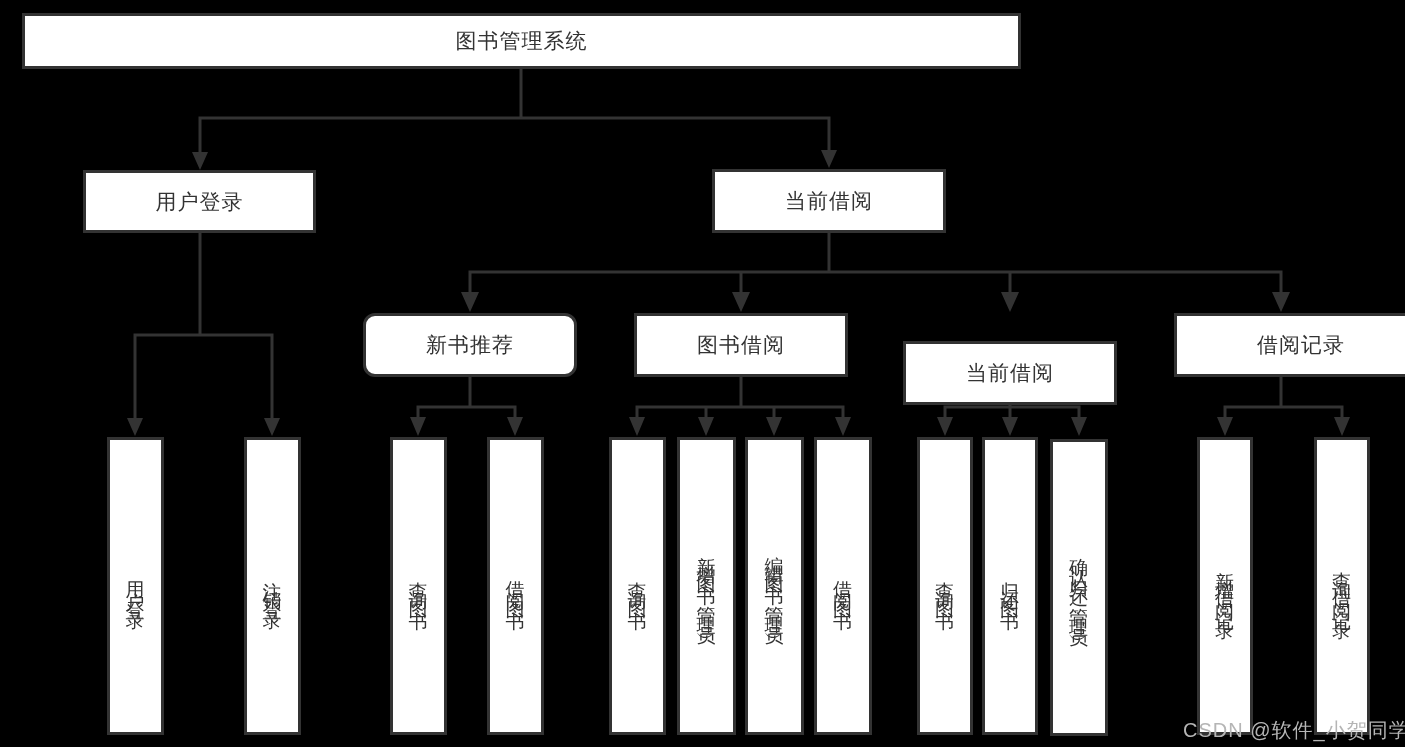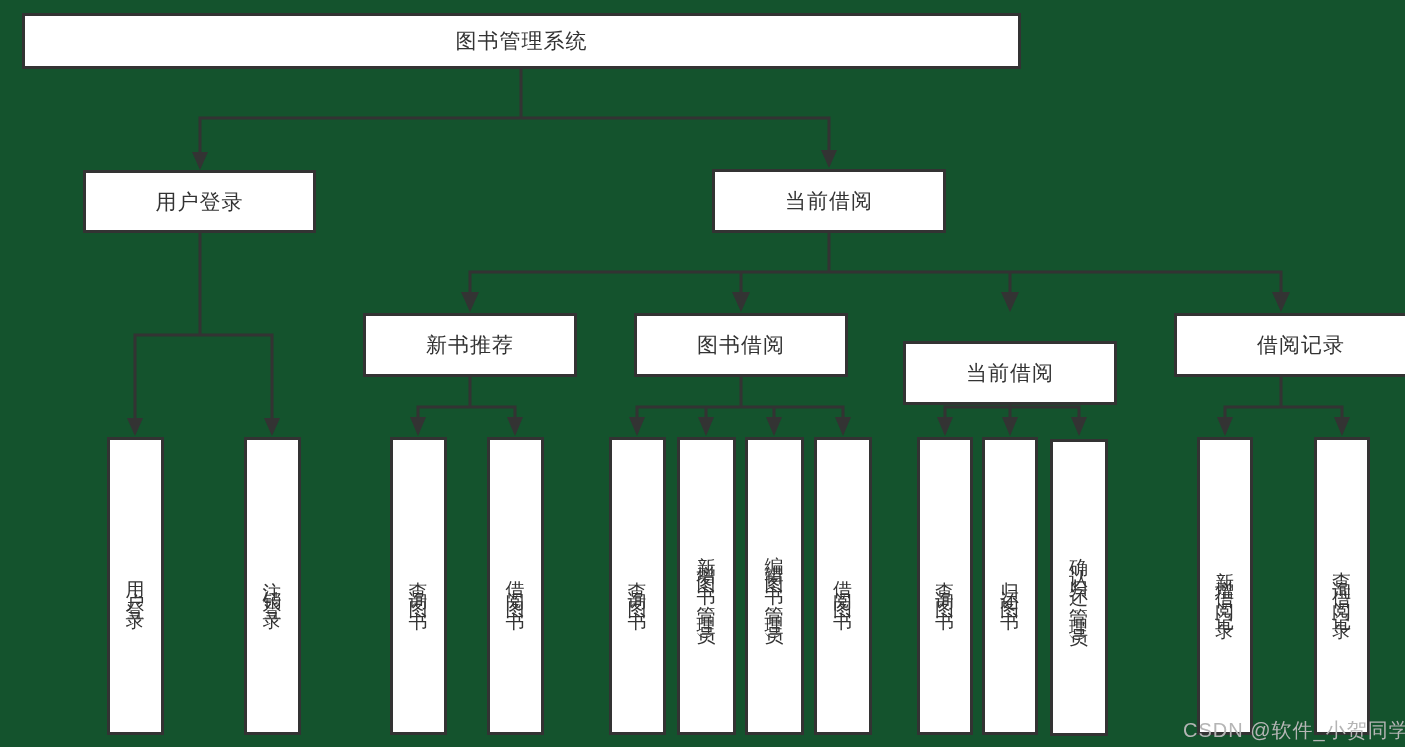--- a/index.html
+++ b/index.html
@@ -5,21 +5,21 @@
   * { margin: 0; padding: 0; box-sizing: border-box; }
   html, body { background: #ffffff; }
   body {
     font-family: "Liberation Sans", sans-serif;
     color: #333333;
   }
   .canvas {
     position: relative;
     width: 1405px;
     height: 747px;
-    background: #14532d;
+    background: #000000;
     overflow: hidden;
   }
   .connectors {
     position: absolute;
     left: 0; top: 0;
     width: 1405px;
     height: 747px;
   }
   .node {
     position: absolute;
@@ -97,21 +97,21 @@
     <span>图书管理系统</span>
   </div>
 
   <div class="node hnode" style="left:83px; top:170px; width:233px; height:63px;">
     <span>用户登录</span>
   </div>
   <div class="node hnode" style="left:712px; top:169px; width:234px; height:64px;">
     <span>当前借阅</span>
   </div>
 
-  <div class="node hnode" style="left:363px; top:313px; width:214px; height:64px;">
+  <div class="node hnode" style="left:363px; top:313px; width:214px; height:64px;border-radius:12px;">
     <span>新书推荐</span>
   </div>
   <div class="node hnode" style="left:634px; top:313px; width:214px; height:64px;">
     <span>图书借阅</span>
   </div>
   <div class="node hnode" style="left:903px; top:313px; width:214px; height:64px;margin-top:28px;">
     <span>当前借阅</span>
   </div>
   <div class="node hnode" style="left:1174px; top:313px; width:254px; height:64px;">
     <span>借阅记录</span>

